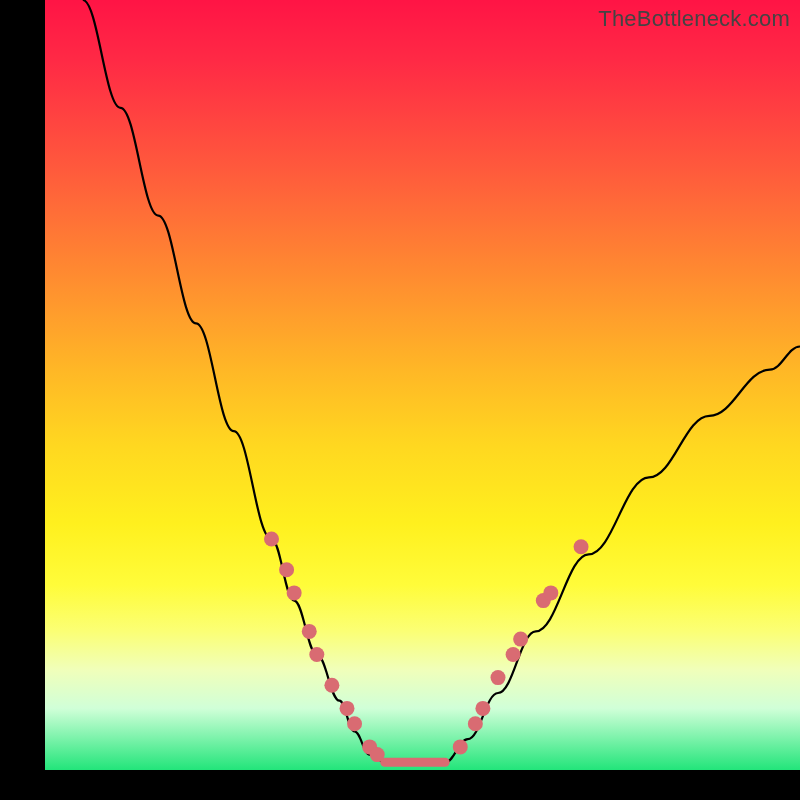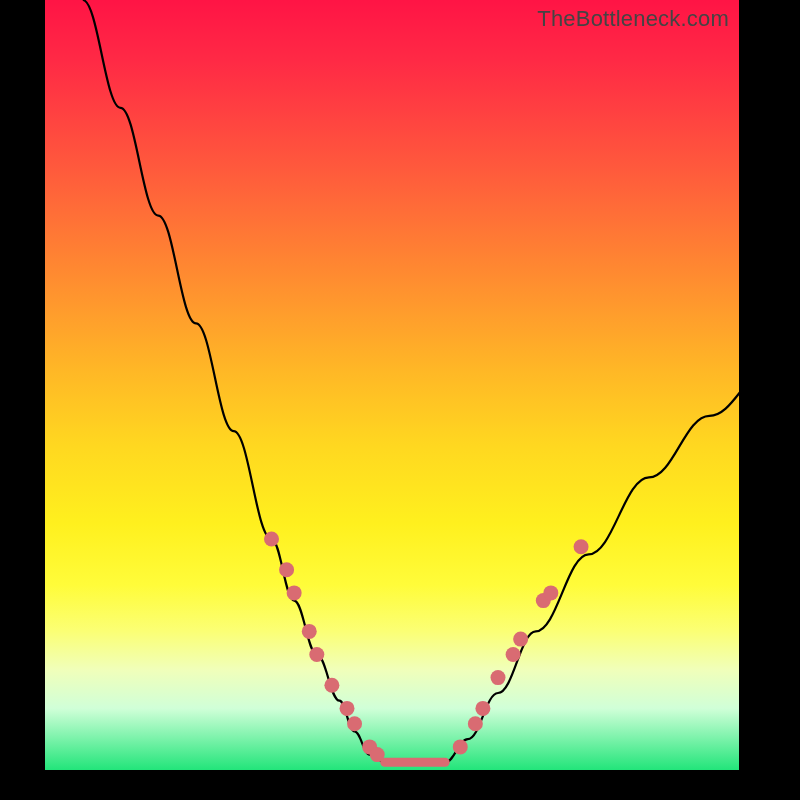--- a/index.html
+++ b/index.html
@@ -14,21 +14,21 @@
   .frame {
     position: relative;
     width: 800px;
     height: 800px;
     background: #000;
   }
   .plot-area {
     position: absolute;
     left: 45px;
     top: 0;
-    width: 694px;
+    width: 755px;
     height: 770px;
     background: linear-gradient(to bottom,
       #ff1445 0%,
       #ff2a45 8%,
       #ff5a3c 22%,
       #ff8c30 36%,
       #ffb726 48%,
       #ffd820 58%,
       #fff01e 68%,
       #fffc3a 76%,

